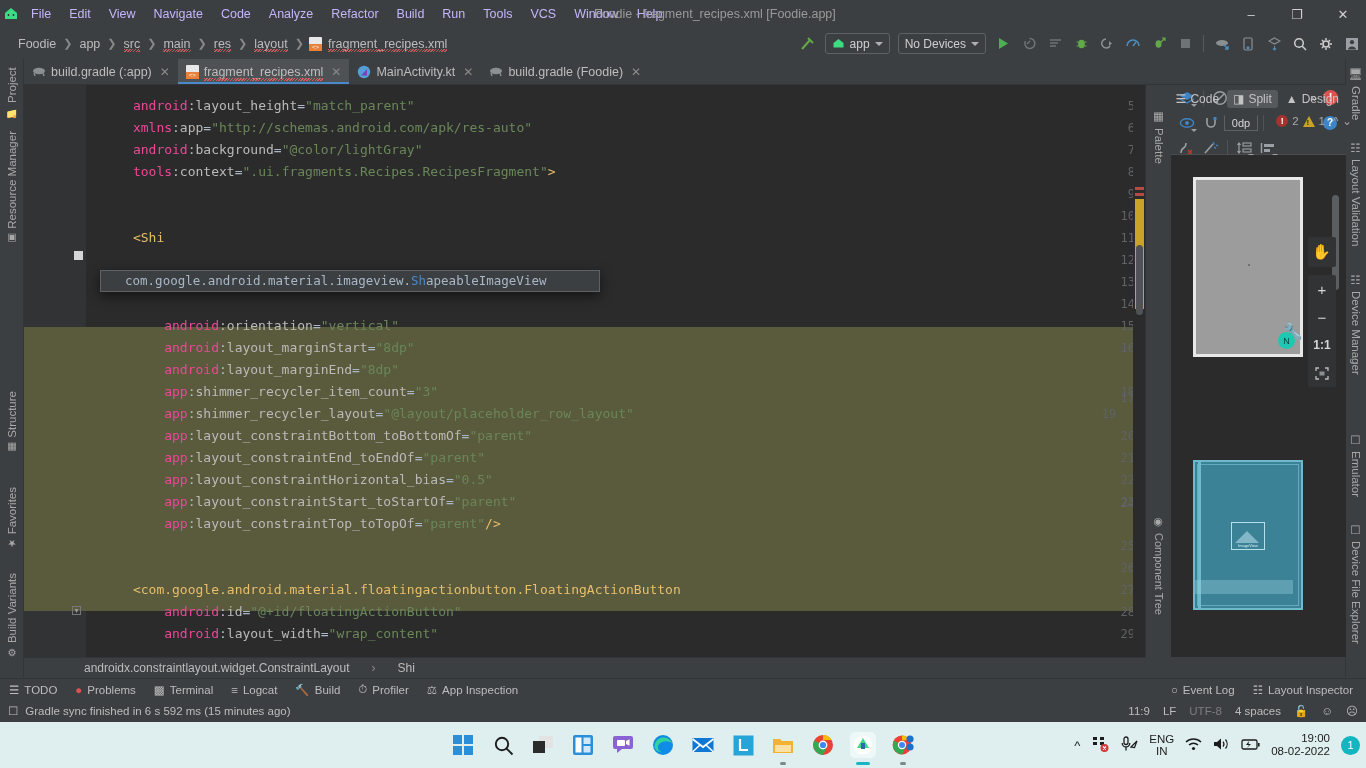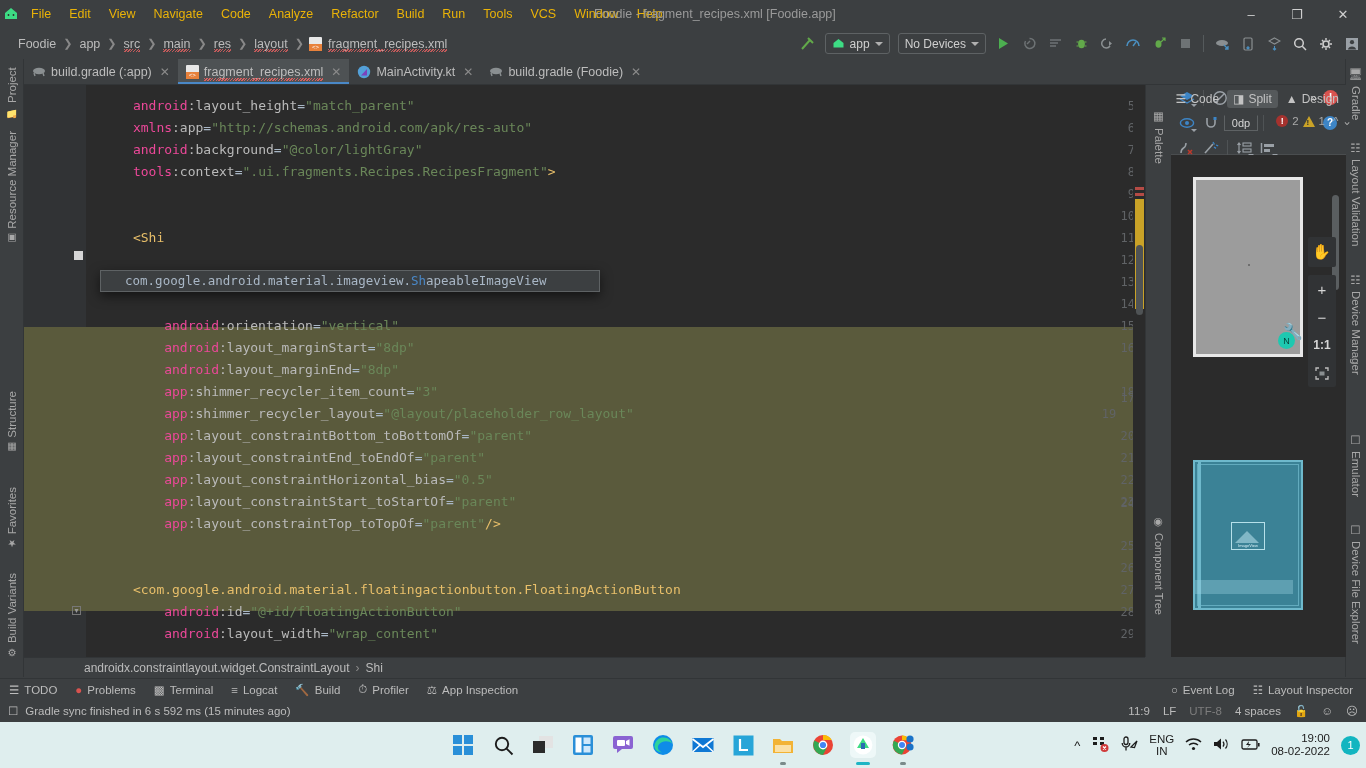--- a/index.html
+++ b/index.html
@@ -15,21 +15,21 @@
   
   .titlebar {
     position: absolute; top: 0; left: 0; width: 1366px; height: 28px;
     background: #3c3f41; display: flex; align-items: center;
   }
   .android-logo { width: 22px; height: 28px; display: flex; align-items: center; justify-content: center; }
   .android-logo svg { display: block; }
   .menubar { display: flex; align-items: center; height: 28px; }
   .menu-item {
     padding: 0 9px; height: 28px; line-height: 28px; font-size: 12.5px;
-    color: #eab308; cursor: default;
+    color: #c4b5fd; cursor: default;
   }
   .win-title {
     position: absolute; left: 594px; top: 0; height: 28px; line-height: 28px;
     font-size: 12.5px; color: #9a9a9a;
   }
   .win-ctrls { position: absolute; right: 0; top: 0; height: 28px; display: flex; }
   .win-btn { width: 46px; height: 28px; display: flex; align-items: center; justify-content: center; color: #cfcfcf; font-size: 13px; }
 
   
   .navbar {
@@ -202,21 +202,21 @@
   }
   .acfoot .link { color: #6a9fd4; margin-left: 5px; }
   .acfoot .spacer { flex: 1; }
   .bulb { width: 11px; height: 11px; border-radius: 50% 50% 40% 40%; background: #f0c419; margin-right: 7px; }
   .kebab { color: #b0b0b0; font-size: 11px; letter-spacing: 1px; }
 
   
   .editor-crumb {
     position: absolute; left: 24px; top: 657px; width: 1121px; height: 20px;
     background: #3c3f41; display: flex; align-items: center; padding-left: 60px;
-    font-size: 12px; color: #bcbcbc; gap: 6px; border-top: 1px solid #323537;
+    font-size: 12px; color: #bcbcbc; gap: 22px; border-top: 1px solid #323537;
   }
 
   
   .design {
     position: absolute; left: 1145px; top: 85px; width: 200px; height: 572px;
     background: #3c3f41; border-left: 1px solid #323537;
   }
   .palette-rail {
     position: absolute; left: 0; top: 0; width: 25px; height: 572px; background: #3c3f41;
   }

